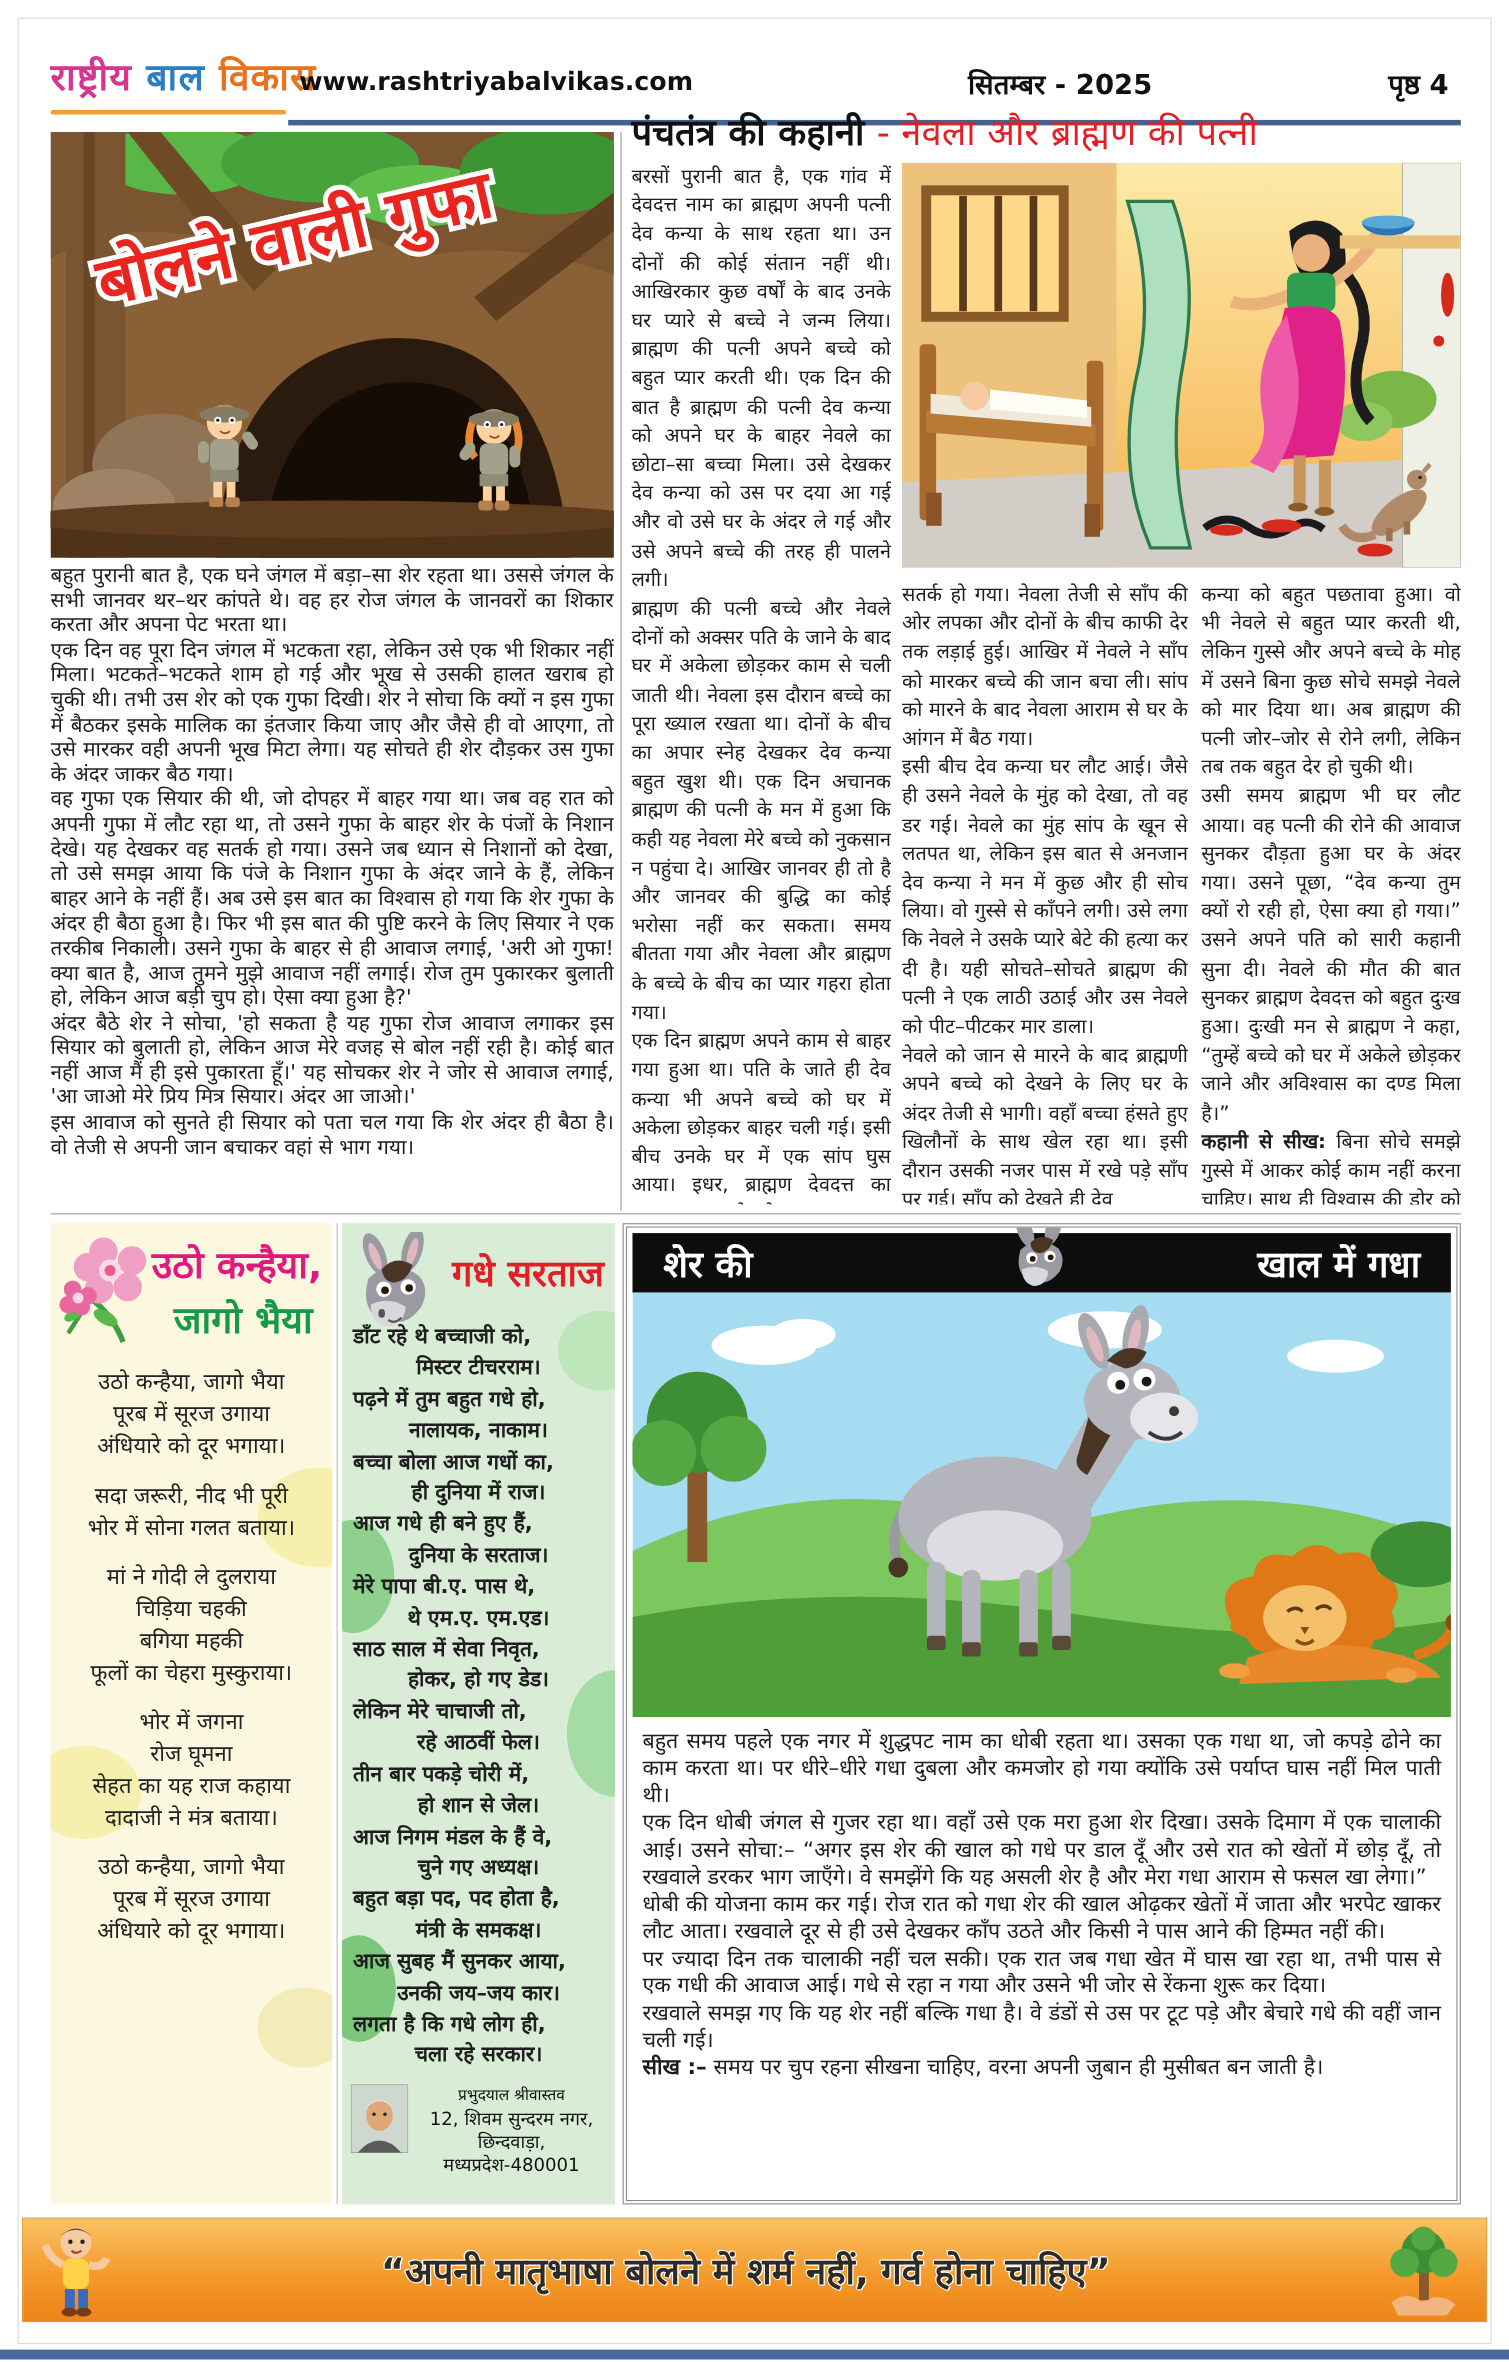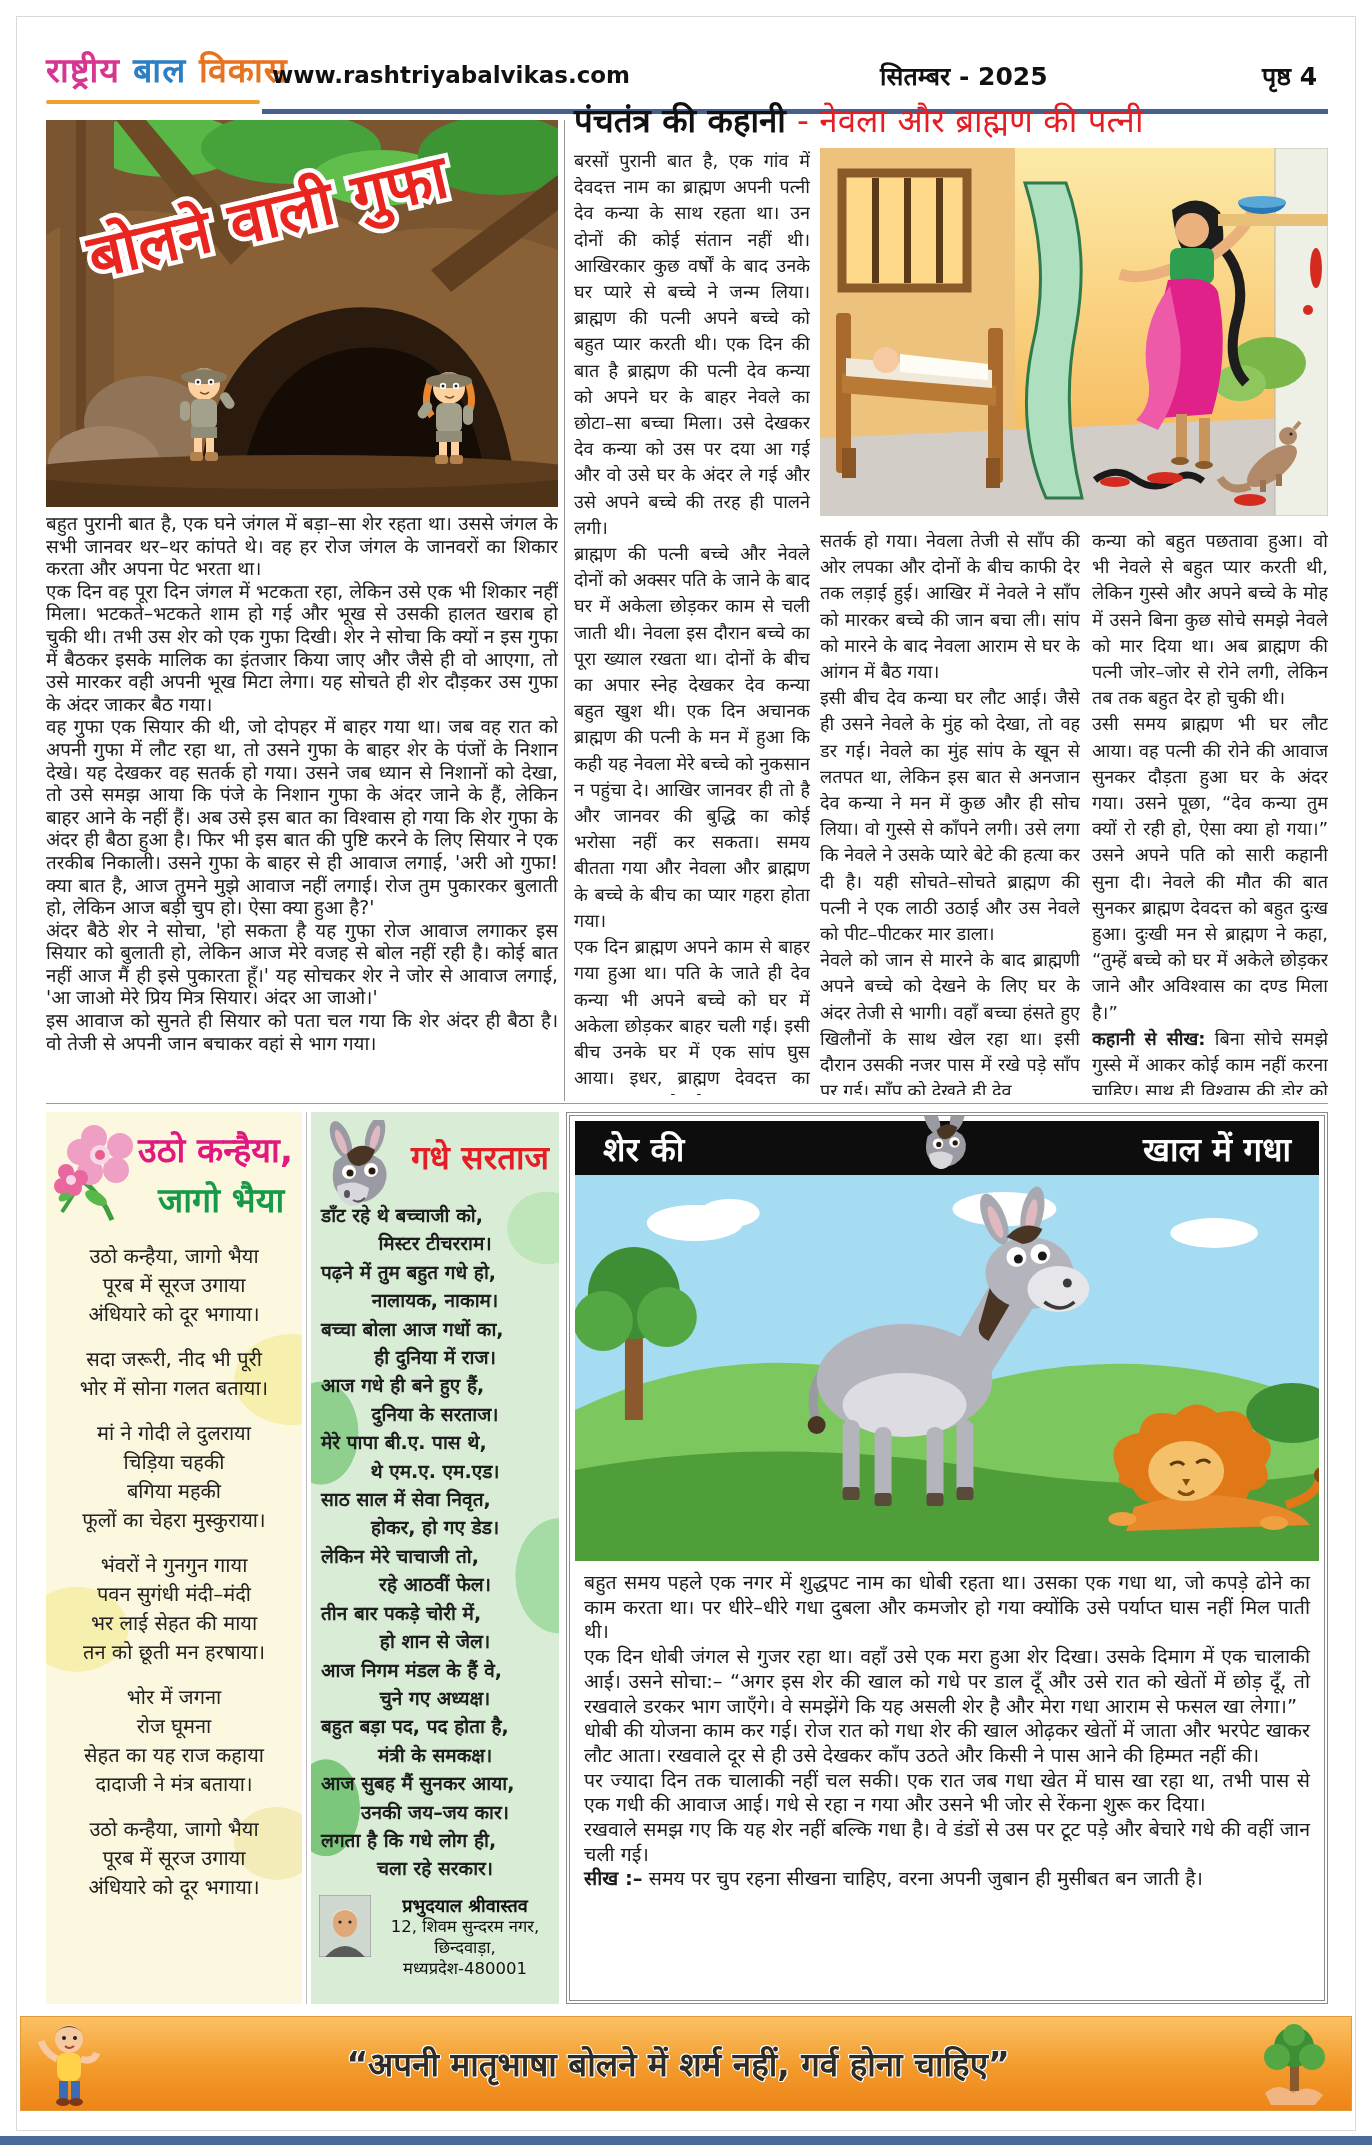--- a/index.html
+++ b/index.html
@@ -65,21 +65,21 @@
              radial-gradient(ellipse 65px 60px at 95% 13%, #bfe5bb 60%, transparent 61%),
              #d9edd6; }
   .poem2-donkey { position:absolute; left:6px; top:8px; width:88px; height:94px; }
   .poem2-title { margin:22px 0 0 100px; font-size:33px; font-weight:bold; color:#e31e24; }
   .poem2-body { margin-top:22px; padding:0 10px; }
   .poem2-body .line { font-size:19px; font-weight:600; line-height:28.4px; color:#1e1e1e; text-align:left; }
   .poem2-body .line:nth-child(even) { text-align:center; }
   .poem2-author { margin-top:12px; padding:0 8px; display:flex; gap:8px; align-items:flex-start; }
   .author-photo { flex:0 0 52px; width:52px; height:62px; }
   .author-text { font-size:16.5px; line-height:21px; color:#111; text-align:center; flex:1; }
-  .author-text .aname { font-weight:bold; font-size:18px; }
+  .author-text .aname { font-weight:normal; font-size:14px; }
 
   
   .story-box { position:absolute; left:566px; top:1112px; width:762px; height:892px;
                border:4px double #8a8a8a; background:#fff; overflow:hidden; }
   .sb-banner { position:relative; margin:5px 5px 0 5px; height:54px; background:#0d0d0d;
                display:flex; align-items:center; justify-content:space-between; padding:0 28px; }
   .sb-banner .bt { color:#fff; font-size:33px; font-weight:bold; white-space:nowrap; }
   .sb-banner-donkey { position:absolute; left:50%; top:-16px; transform:translateX(-50%); width:76px; height:70px; }
   .sb-scene { display:block; margin:0 5px; width:744px; height:386px; }
   .sb-text { padding:10px 14px 0 14px; font-size:19.5px; line-height:24.7px; text-align:justify; height:432px; overflow:hidden; }
@@ -323,26 +323,20 @@
           <div class="line">सदा जरूरी, नीद भी पूरी</div>
           <div class="line">भोर में सोना गलत बताया।</div>
         </div>
         <div class="stanza">
           <div class="line">मां ने गोदी ले दुलराया</div>
           <div class="line">चिड़िया चहकी</div>
           <div class="line">बगिया महकी</div>
           <div class="line">फूलों का चेहरा मुस्कुराया।</div>
         </div>
         <div class="stanza">
-          <div class="line">भंवरों ने गुनगुन गाया</div>
-          <div class="line">पवन सुगंधी मंदी–मंदी</div>
-          <div class="line">भर लाई सेहत की माया</div>
-          <div class="line">तन को छूती मन हरषाया।</div>
-        </div>
-        <div class="stanza">
           <div class="line">भोर में जगना</div>
           <div class="line">रोज घूमना</div>
           <div class="line">सेहत का यह राज कहाया</div>
           <div class="line">दादाजी ने मंत्र बताया।</div>
         </div>
         <div class="stanza">
           <div class="line">उठो कन्हैया, जागो भैया</div>
           <div class="line">पूरब में सूरज उगाया</div>
           <div class="line">अंधियारे को दूर भगाया।</div>
         </div>

